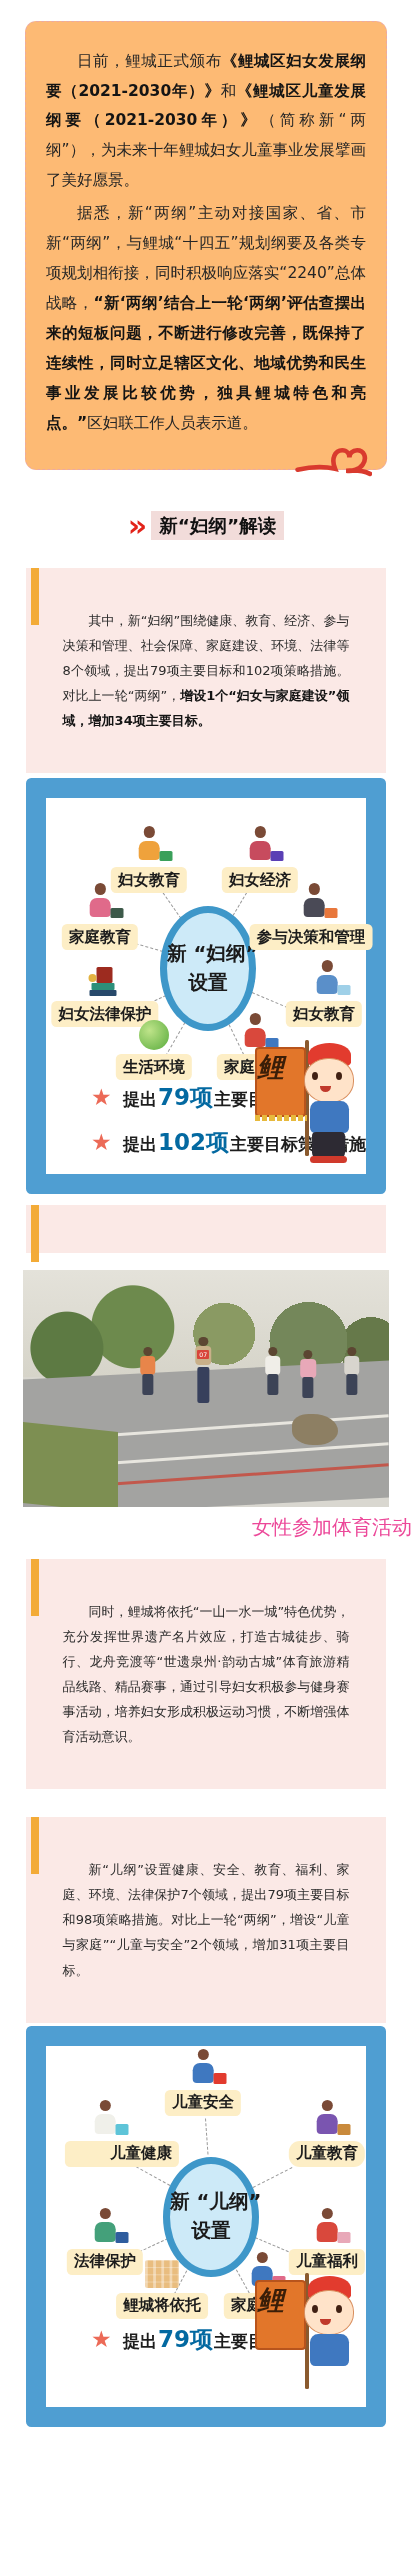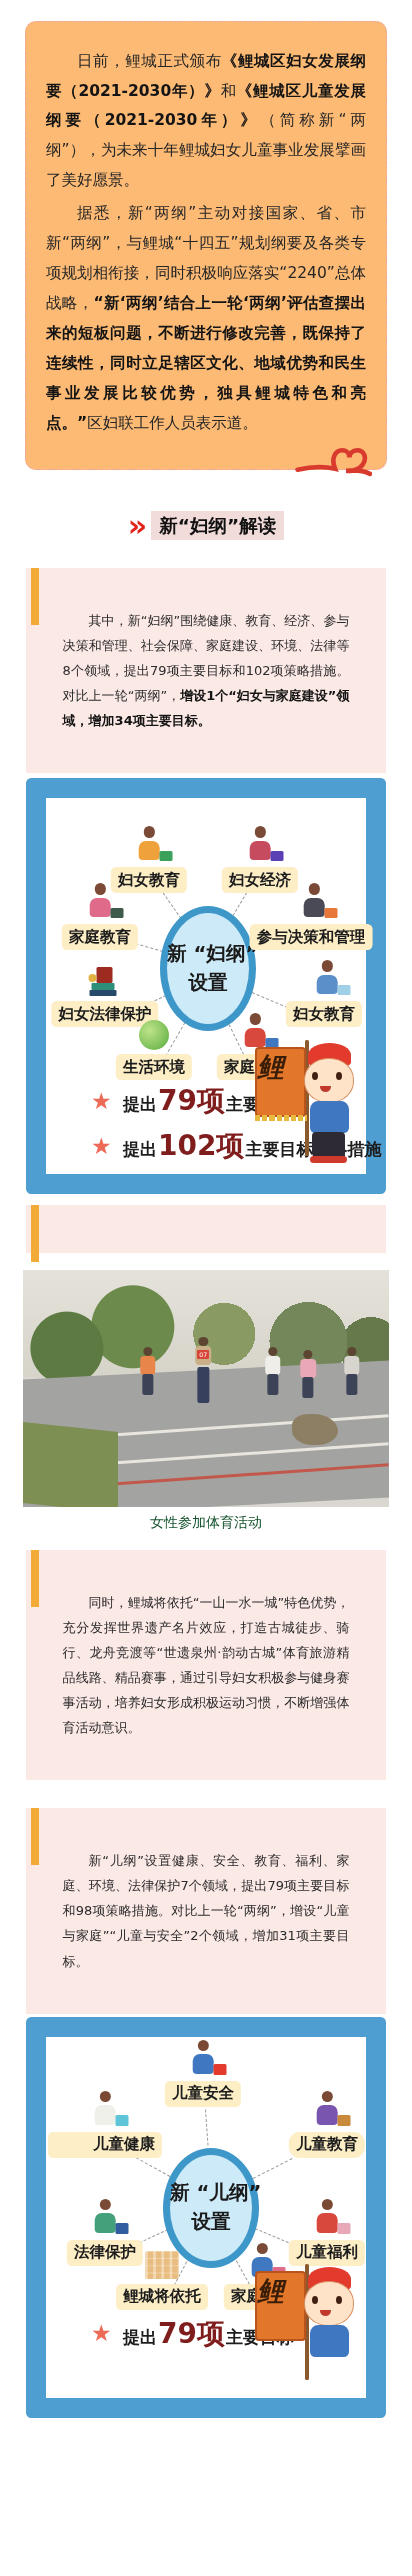--- a/index.html
+++ b/index.html
@@ -48,39 +48,39 @@
   .law{position:absolute;width:33px;height:30px;transform:translate(-50%,-100%);}
   .law i{position:absolute;display:block;}
   .law .bk1{left:2.1px;bottom:0;width:27px;height:6.2px;background:#27496b;border-radius:1px;}
   .law .bk2{left:4.1px;bottom:6.7px;width:23px;height:6.2px;background:#2c8f7a;border-radius:1px;}
   .law .bk3{left:9.3px;bottom:13.4px;width:15.5px;height:15.5px;background:#9d2b1f;border-radius:1.5px;}
   .law .gd{left:1px;bottom:14.4px;width:8.2px;height:8.2px;background:#e3b341;border-radius:50%;}
   
   .stat{position:absolute;left:45px;display:flex;align-items:center;}
   .stat .star{color:#ec6a57;font-size:23px;margin-right:11.3px;line-height:1;}
   .stat .stxt{font-size:17px;font-weight:700;color:#1d1d1d;white-space:nowrap;}
-  .stat .num{color:#7f1d1d;font-size:28px;font-weight:700;margin:0 1px;}
+  .stat .num{color:#0369a1;font-size:23px;font-weight:700;margin:0 1px;}
   
   .mascot{position:absolute;}
   .mascot i{position:absolute;display:block;}
   .m-flag{left:0;top:7.2px;width:47px;height:66px;background:#e2762a;border:2.1px solid #b8541c;border-radius:4.1px;
           display:flex;align-items:center;justify-content:center;color:#3a1e08;font-size:27px;font-weight:700;}
   .m-fringe{left:0;top:75px;width:52px;height:6.2px;background:repeating-linear-gradient(90deg,#e7b93c 0 5.2px,transparent 5.2px 7.2px);}
   .m-pole{left:50px;top:0;width:3.6px;height:116px;background:#8a5a2e;border-radius:1.5px;}
   .m-hat{right:12.4px;top:3.1px;width:43px;height:24px;background:#e23b2e;border-radius:50% 50% 20% 20%;}
   .m-head{right:9.3px;top:17.5px;width:48px;height:43px;background:#ffe3c9;border:1.5px solid #d98f5f;border-radius:48%;}
   .m-eye1{right:45px;top:32px;width:6.2px;height:8.2px;background:#402013;border-radius:50%;}
   .m-eye2{right:20.6px;top:32px;width:6.2px;height:8.2px;background:#402013;border-radius:50%;}
   .m-mouth{right:32px;top:46px;width:11.3px;height:6.2px;background:#c0392b;border-radius:0 0 6.2px 6.2px;}
   .m-body{right:14.4px;top:61px;width:39px;height:32px;background:#3f78c0;border-radius:8.2px 8.2px 5.2px 5.2px;}
   .m-legs{right:17.5px;top:92px;width:33px;height:27px;background:#2d2a33;border-radius:4.1px 4.1px 6.2px 6.2px;}
   .m-shoe{right:15.5px;top:116px;width:37px;height:7.2px;background:#d03a2c;border-radius:4.1px;}
   
   .photo{position:relative;margin:17.5px 23px 0;height:237px;overflow:hidden;background:#d9d7d0;}
-  .caption{margin:7.2px 0 0;text-align:center;font-size:14px;color:#14532d;}
+  .caption{margin:7.2px 0 0;text-align:right;font-size:20px;color:#ec4899;}
   
   .p1-sky{position:absolute;inset:0 0 55% 0;background:linear-gradient(#e4e2da,#d6d4c9);}
   .p1-trees{position:absolute;inset:0 0 40% 0;
      background:radial-gradient(circle at 12% 55% ,#5d7a43 0 36px,transparent 37px),
                 radial-gradient(circle at 30% 40%,#6d8a4d 0 41px,transparent 42px),
                 radial-gradient(circle at 55% 45%,#8a9a63 0 31px,transparent 31px),
                 radial-gradient(circle at 78% 50%,#74875a 0 39px,transparent 39px),
                 radial-gradient(circle at 95% 55%,#66794a 0 31px,transparent 31px);}
   .p1-road{position:absolute;left:-5%;right:-5%;bottom:0;height:58%;background:#a3a3a1;transform:skewY(-3deg);}
   .p1-line{position:absolute;left:0;right:0;height:2.6px;background:#e8e6df;transform:rotate(-4deg);}
@@ -276,21 +276,21 @@
           <span class="h"></span>
           <span class="b" style="background:#3f78c0;"></span>
           <span class="p" style="background:#e23b2e;"></span>
         </div>
       <div class="dlabel" style="left:157px;top:57px;">儿童安全</div>
       <div class="pi" style="left:59px;top:90px;">
           <span class="h"></span>
           <span class="b" style="background:#f0f0ea;"></span>
           <span class="p" style="background:#5ec4d8;"></span>
         </div>
-      <div class="dlabel" style="left:59px;top:108px;padding-left:45px;">儿童健康</div>
+      <div class="dlabel" style="left:76px;top:108px;padding-left:45px;">儿童健康</div>
       <div class="pi" style="left:281px;top:90px;">
           <span class="h"></span>
           <span class="b" style="background:#7a55b0;"></span>
           <span class="p" style="background:#c98a3c;"></span>
         </div>
       <div class="dlabel" style="left:281px;top:108px;border-radius:11px;">儿童教育</div>
       <div class="pi" style="left:281px;top:198px;">
           <span class="h"></span>
           <span class="b" style="background:#d9483c;"></span>
           <span class="p" style="background:#e8a8b8;"></span>

